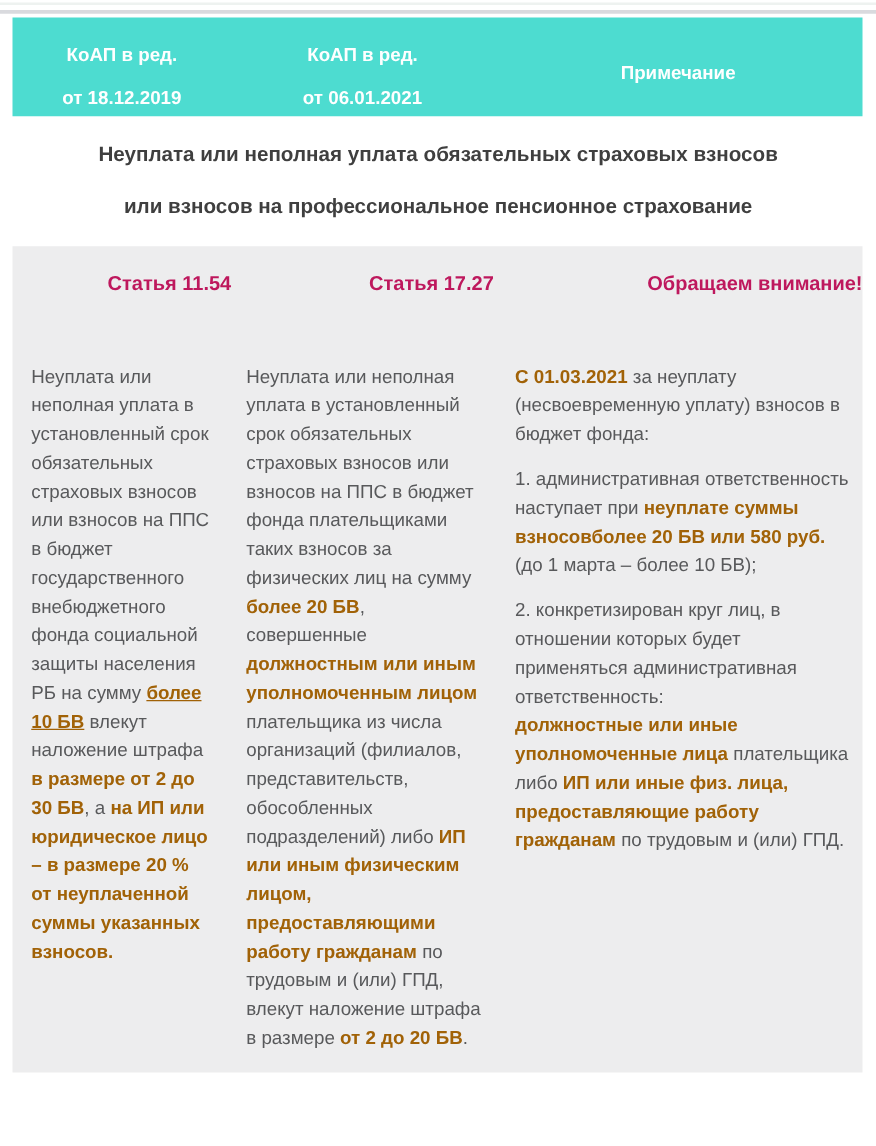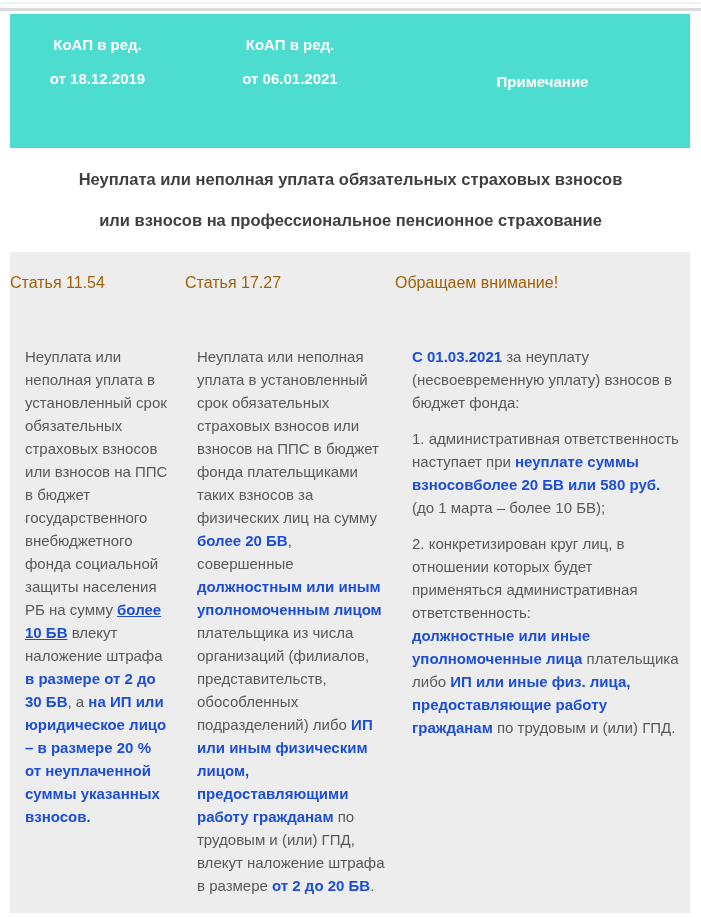--- a/index.html
+++ b/index.html
@@ -6,21 +6,21 @@
   body {
     width:701px; min-height:917px;
     font-family:"Liberation Sans", sans-serif;
     -webkit-font-smoothing:antialiased;
   }
   .top-line { width:701px; }
   .top-line.line1 { margin-top:2px; height:2px; background:#eef2f0; }
   .top-line.line2 { margin-top:4px; height:3px; background:#d9dade; }
 
   .teal-header {
-    margin:3px 0 0 10px; width:680px; height:134px;
+    margin:3px 0 0 10px; width:680px; height:79px;
     background:#4ddcd0;
     display:grid; grid-template-columns:175px 210px 295px;
     color:#ffffff; font-weight:bold; font-size:15px;
   }
   .th-cell { display:flex; flex-direction:column; align-items:center; padding-top:20px; }
   .th-cell .th-line { line-height:21px; margin-bottom:13px; }
   .th-cell.single { justify-content:center; padding-top:0; }
   .th-cell.single .th-line { margin-bottom:0; }
 
   .title-block {
@@ -29,30 +29,30 @@
   }
   .title-line { line-height:21px; margin-bottom:20px; }
 
   .panel {
     margin-left:10px; width:680px; background:#ededee;
     display:grid; grid-template-columns:175px 210px 295px;
     grid-template-rows:93px auto;
     box-sizing:border-box; padding-bottom:16px;
   }
   .sub-cell {
-    padding-top:21px; text-align:left;
-    font-weight:normal; font-size:16px; color:#a16207; line-height:20px;
+    padding-top:21px; text-align:right;
+    font-weight:bold; font-size:16px; color:#be185d; line-height:20px;
   }
   .body-cell { font-size:15px; line-height:23px; color:#58595b; }
   .body-cell.c1 { padding:0 14px 0 15px; }
   .body-cell.c2 { padding:0 10px 0 12px; }
   .body-cell.c3 { padding:0 10px 0 17px; }
   .rich-para { margin:0 0 13px 0; white-space:pre-line; }
   .rich-para:last-child { margin-bottom:0; }
-  .b { font-weight:bold; color:#1d4ed8; }
+  .b { font-weight:bold; color:#a16207; }
   .u { text-decoration:underline; }
 </style>
 </head>
 <body>
 
 <div>
 
   <div class="top-line line1"></div>
   <div class="top-line line2"></div>
 

